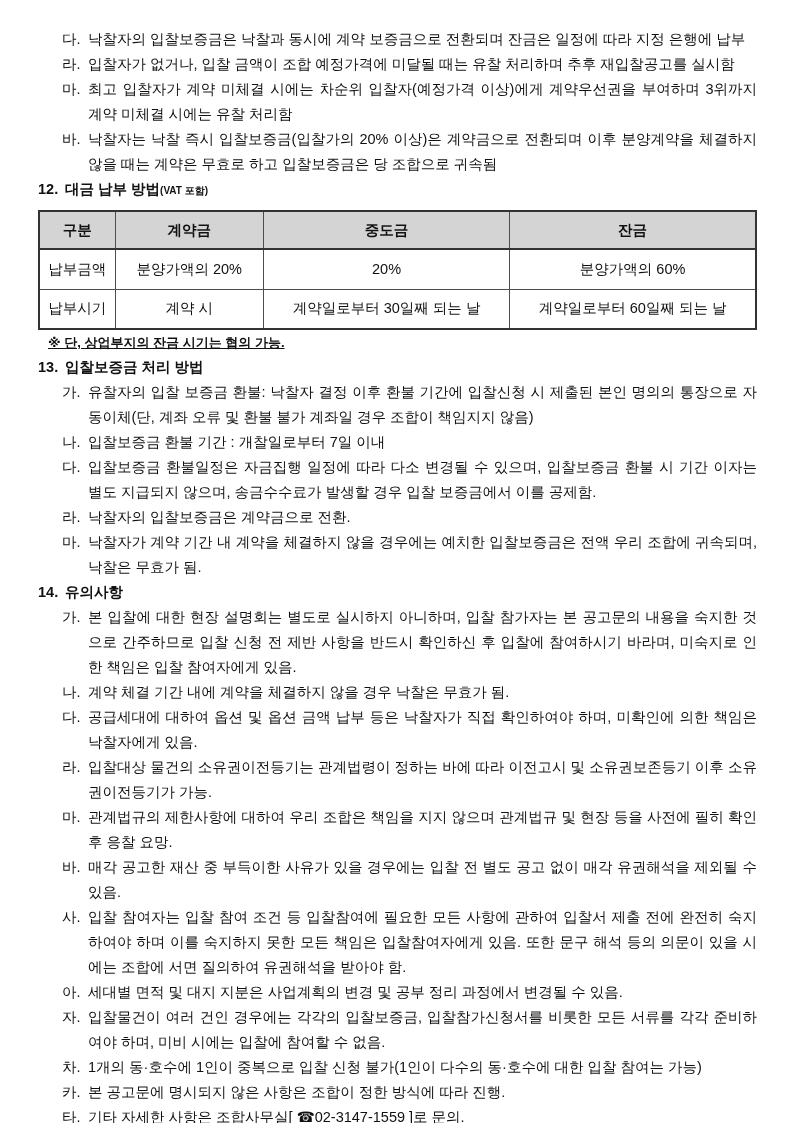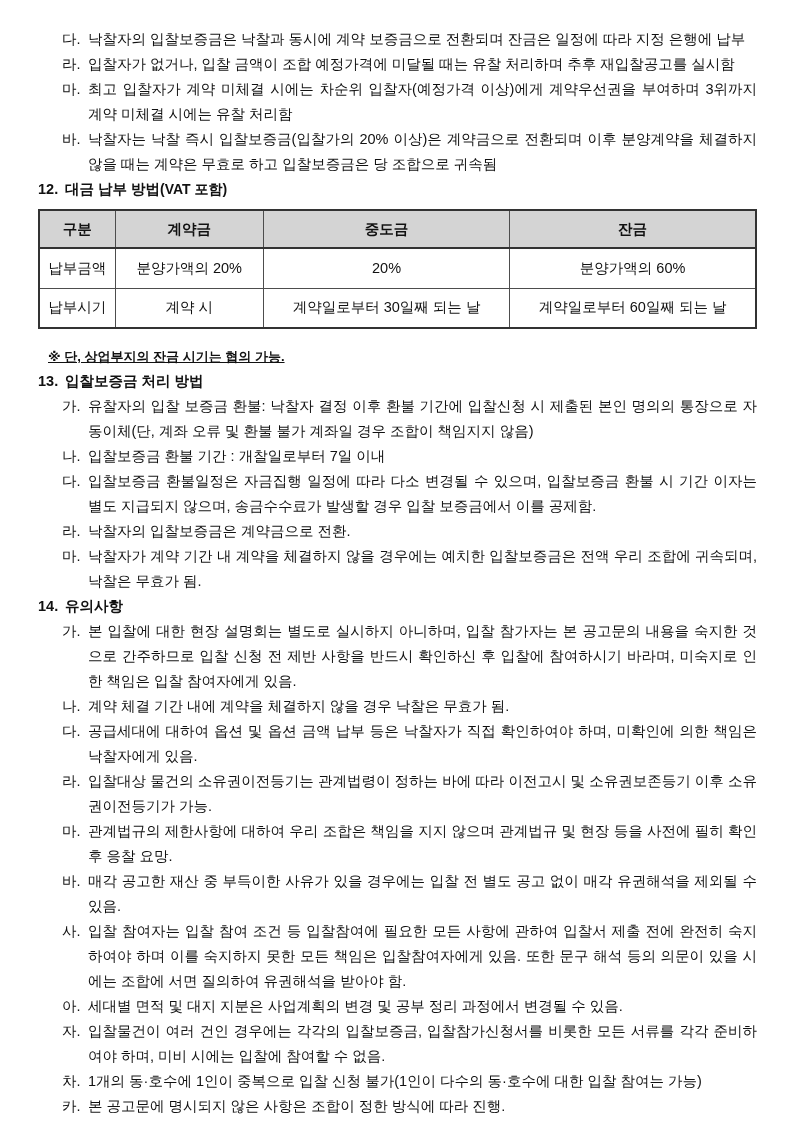--- a/index.html
+++ b/index.html
@@ -22,26 +22,26 @@
     color: var(--text);
     overflow: hidden;
   }
   .li { display: flex; }
   .li .marker { flex: 0 0 26px; }
   .li .text { flex: 1; text-align: justify; }
   .sub { padding-left: 24px; }
   .heading { display: flex; font-weight: bold; }
   .heading .num { flex: 0 0 27px; }
   .heading .title { flex: 1; }
-  .small-suffix { font-size: 14px; }
+  .small-suffix { font-size: 10px; }
   .pay-table {
     width: 100%;
     border-collapse: collapse;
     border: 2px solid var(--border_outer);
-    margin: 7px 0 15px 0;
+    margin: 7px 0 0 0;
     table-layout: fixed;
   }
   .pay-table th, .pay-table td {
     border: 1px solid var(--border_inner);
     text-align: center;
     vertical-align: middle;
     padding: 0 4px;
     font-size: 14.5px;
   }
   .pay-table th {

